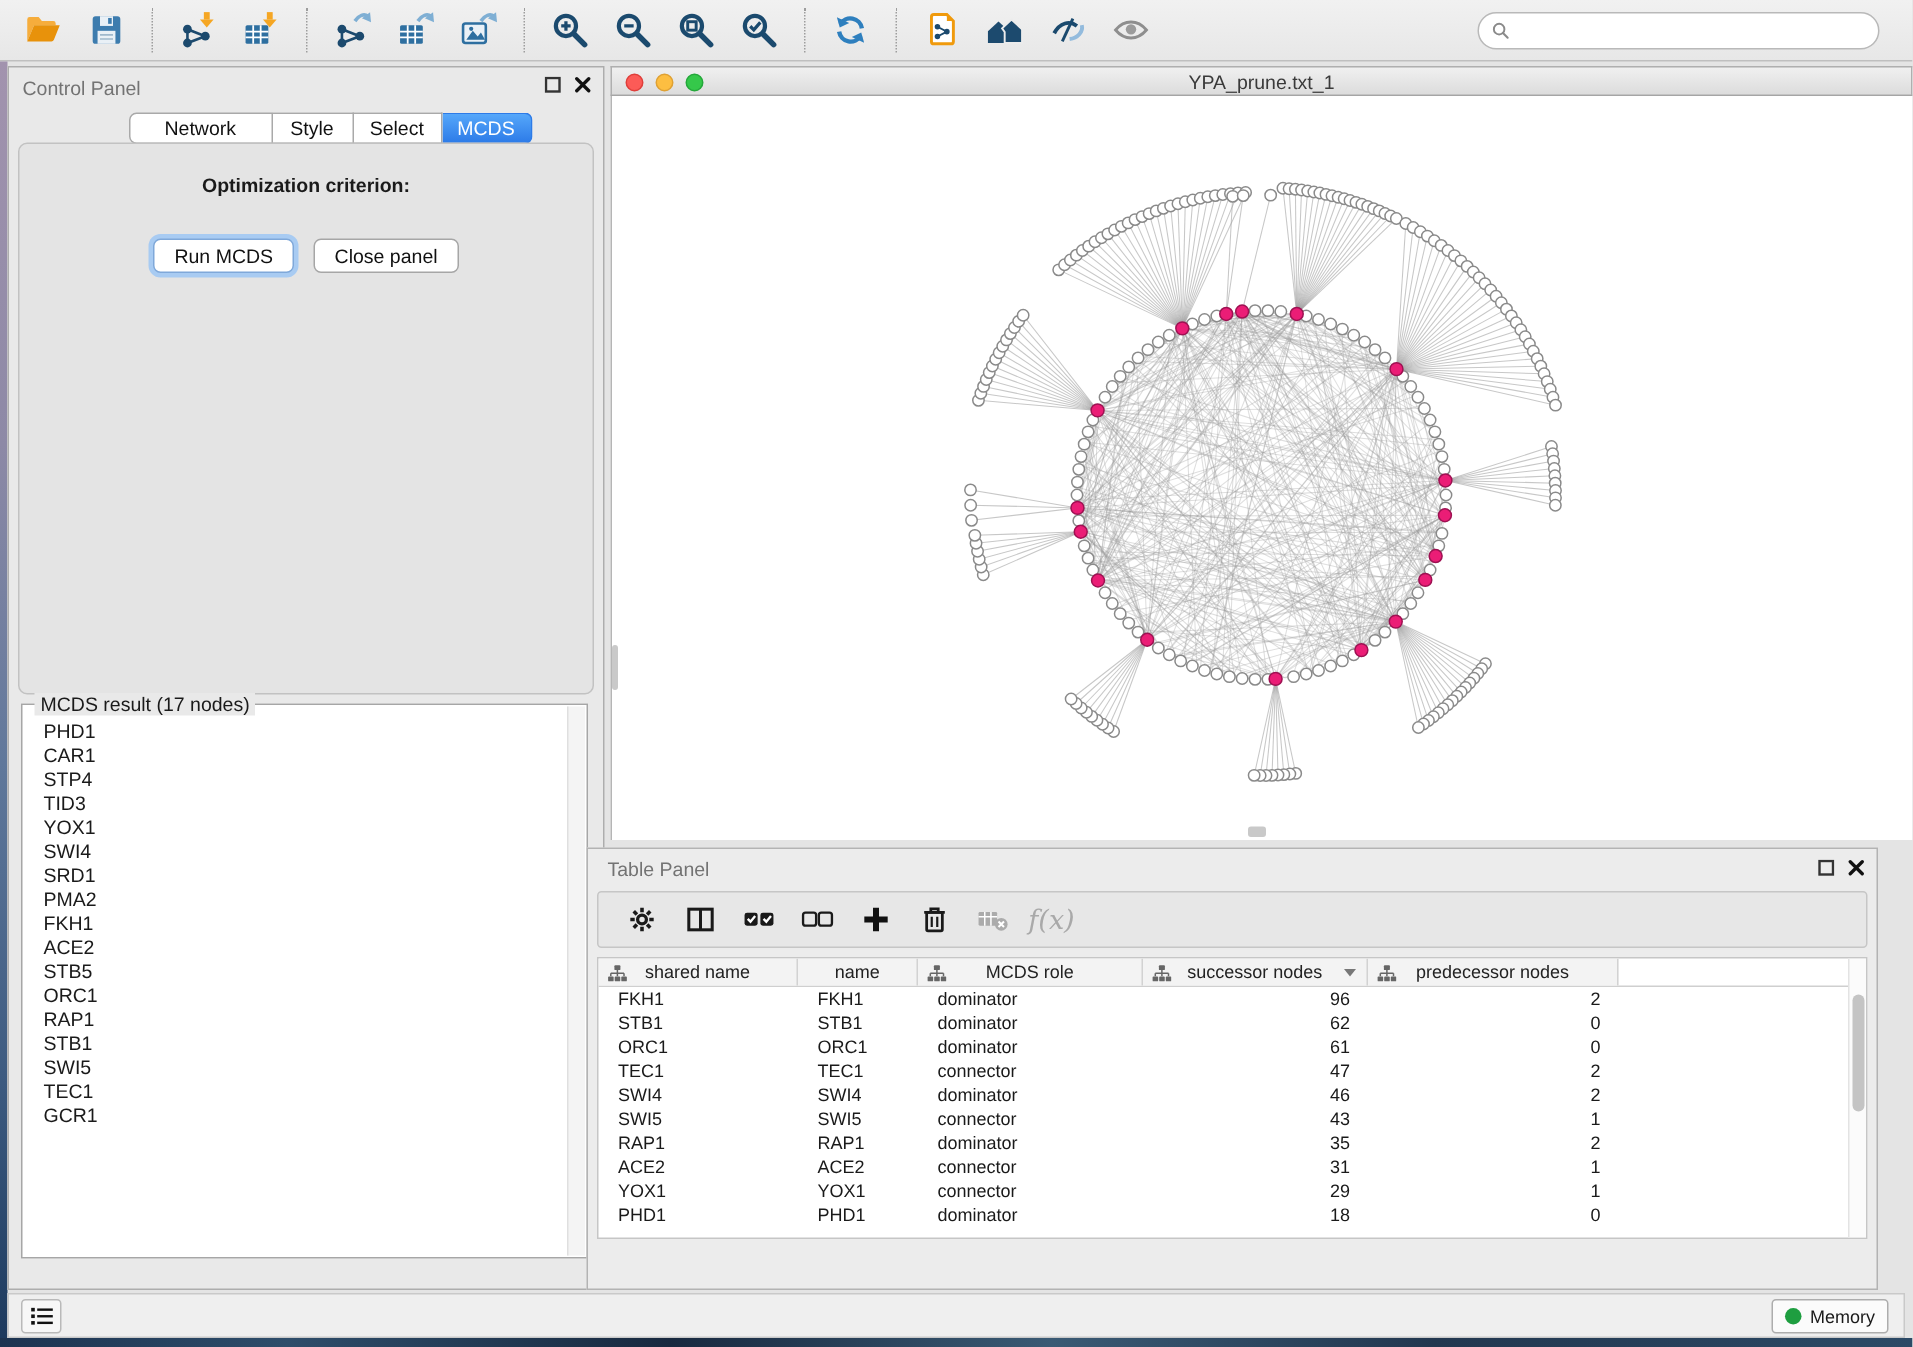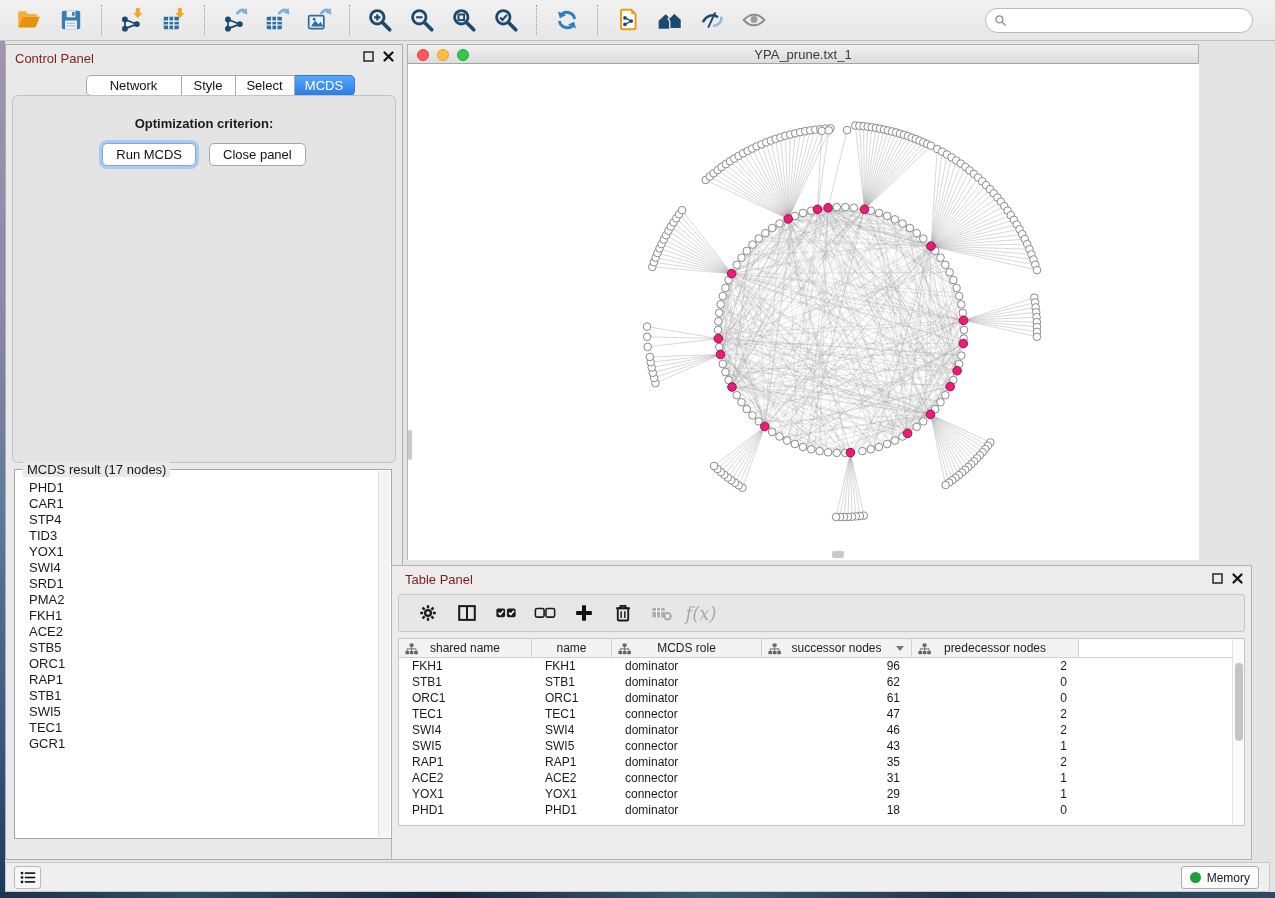--- a/index.html
+++ b/index.html
@@ -22,52 +22,52 @@
   
   .left-sliver { position:absolute; left:0; top:41px; width:5px; height:851px;
     background:linear-gradient(#a293ae,#8d89a6 30%,#60789b 55%,#3c5a80 80%,#1d3a5e); }
   .bottom-strip { position:absolute; left:0; top:892px; width:1275px; height:6px;
     background:linear-gradient(90deg,#1c3350,#2e4d6a 15%,#18293f 35%,#3a5a74 55%,#22374f 75%,#2c4a66); }
 
   
   .control-panel { position:absolute; left:5px; top:44px; width:398px; height:816px;
     background:#E9E9E9; border:1px solid #ADADAD; }
   .panel-header { position:relative; height:26px; }
-  .panel-title { position:absolute; left:9px; top:6px; font-size:13px; color:#7f1d1d; }
+  .panel-title { position:absolute; left:9px; top:6px; font-size:13px; color:#737373; }
   .panel-btns { position:absolute; right:8px; top:6px; display:flex; gap:9px; align-items:center; }
   .float-btn svg, .close-btn svg { display:block; }
   .seg-tabs { position:absolute; left:0; right:0; top:30px; display:flex; justify-content:center; }
   .seg { height:21px; background:#fff; border:1px solid #A9A9A9; border-left:none; font-size:13px;
     display:flex; align-items:center; justify-content:center; cursor:pointer; color:#111; }
   .seg:first-child { border-left:1px solid #A9A9A9; border-radius:5px 0 0 5px; }
   .seg:last-child { border-radius:0 5px 5px 0; }
   .seg.active { background:linear-gradient(#55A7FA,#2D7BE8); color:#fff; border-color:#2D7BE8; }
   .mcds-box { position:absolute; left:6px; top:50px; width:384px; height:368px;
     background:#E4E4E4; border:1px solid #C2C2C2; border-radius:6px; }
   .opt-label { text-align:center; margin-top:20px; font-size:13px;font-weight:bold; }
   .dropdown { position:relative; margin:13px auto 0; width:312px; height:23px; background:#fff;
     border:1px solid #ABABAB; border-radius:5px; font-size:13px; line-height:21px; padding-left:8px; cursor:pointer; }
   .dd-stepper { position:absolute; right:0; top:0; width:19px; height:21px;
     background:linear-gradient(#6FAFF9,#2D7BEA); border-radius:0 4px 4px 0;
     display:flex; flex-direction:column; align-items:center; justify-content:center; gap:2px; }
   .tri-up { width:0; height:0; border-left:3.5px solid transparent; border-right:3.5px solid transparent; border-bottom:4.5px solid #fff; }
   .tri-down { width:0; height:0; border-left:3.5px solid transparent; border-right:3.5px solid transparent; border-top:4.5px solid #fff; }
-  .btn-row { display:flex; justify-content:center; gap:13px; margin-top:12px; }
+  .btn-row { display:flex; justify-content:center; gap:13px; margin-top:28px; }
   .mac-btn { height:23px; background:#fff; border:1px solid #A6A6A6; border-radius:5px;
     font-size:13px; padding:0 13px; font-family:"Liberation Sans",sans-serif; cursor:pointer; color:#111; }
   .mac-btn.focused { border-color:#7FA8D9; box-shadow:0 0 0 3px #A8CBF2; }
   .result-group { position:absolute; left:8px; top:424px; width:378px; height:370px;
     border:1px solid #A6A6A6; background:#fff; }
   .result-title { position:absolute; left:8px; top:-8px; background:#E9E9E9; padding:0 4px; font-size:13px; }
   .result-list { position:absolute; left:1px; top:10px; right:14px; bottom:1px; overflow:hidden; }
   .result-item { font-size:13px; line-height:16px; padding-left:13px; }
   .result-scroll { position:absolute; right:1px; top:1px; bottom:1px; width:12px; background:#F4F4F4; border-left:1px solid #DFDFDF; }
 
   
-  .net-window { position:absolute; left:407px; top:44px; width:792px; height:516px; }
+  .net-window { position:absolute; left:407px; top:44px; width:868px; height:516px; }
   .net-titlebar { height:20px; background:linear-gradient(#F0F0F0,#DCDCDC); border:1px solid #AFAFAF; border-bottom:1px solid #A5A5A5;
     position:relative; display:flex; align-items:center; justify-content:center; }
   .traffic { position:absolute; left:9px; top:4px; display:flex; gap:8px; }
   .light { width:12px; height:12px; border-radius:50%; }
   .light.red { background:#FC5B57; border:1px solid #DF3E3A; }
   .light.yellow { background:#FDBE41; border:1px solid #DFA133; }
   .light.green { background:#35C84A; border:1px solid #24A83A; }
   .net-title { font-size:13px; color:#3a3a3a; }
   .net-canvas { position:relative; height:496px; background:#fff; border-left:1px solid #B5B5B5; }
   .net-canvas svg { position:absolute; inset:0; }

